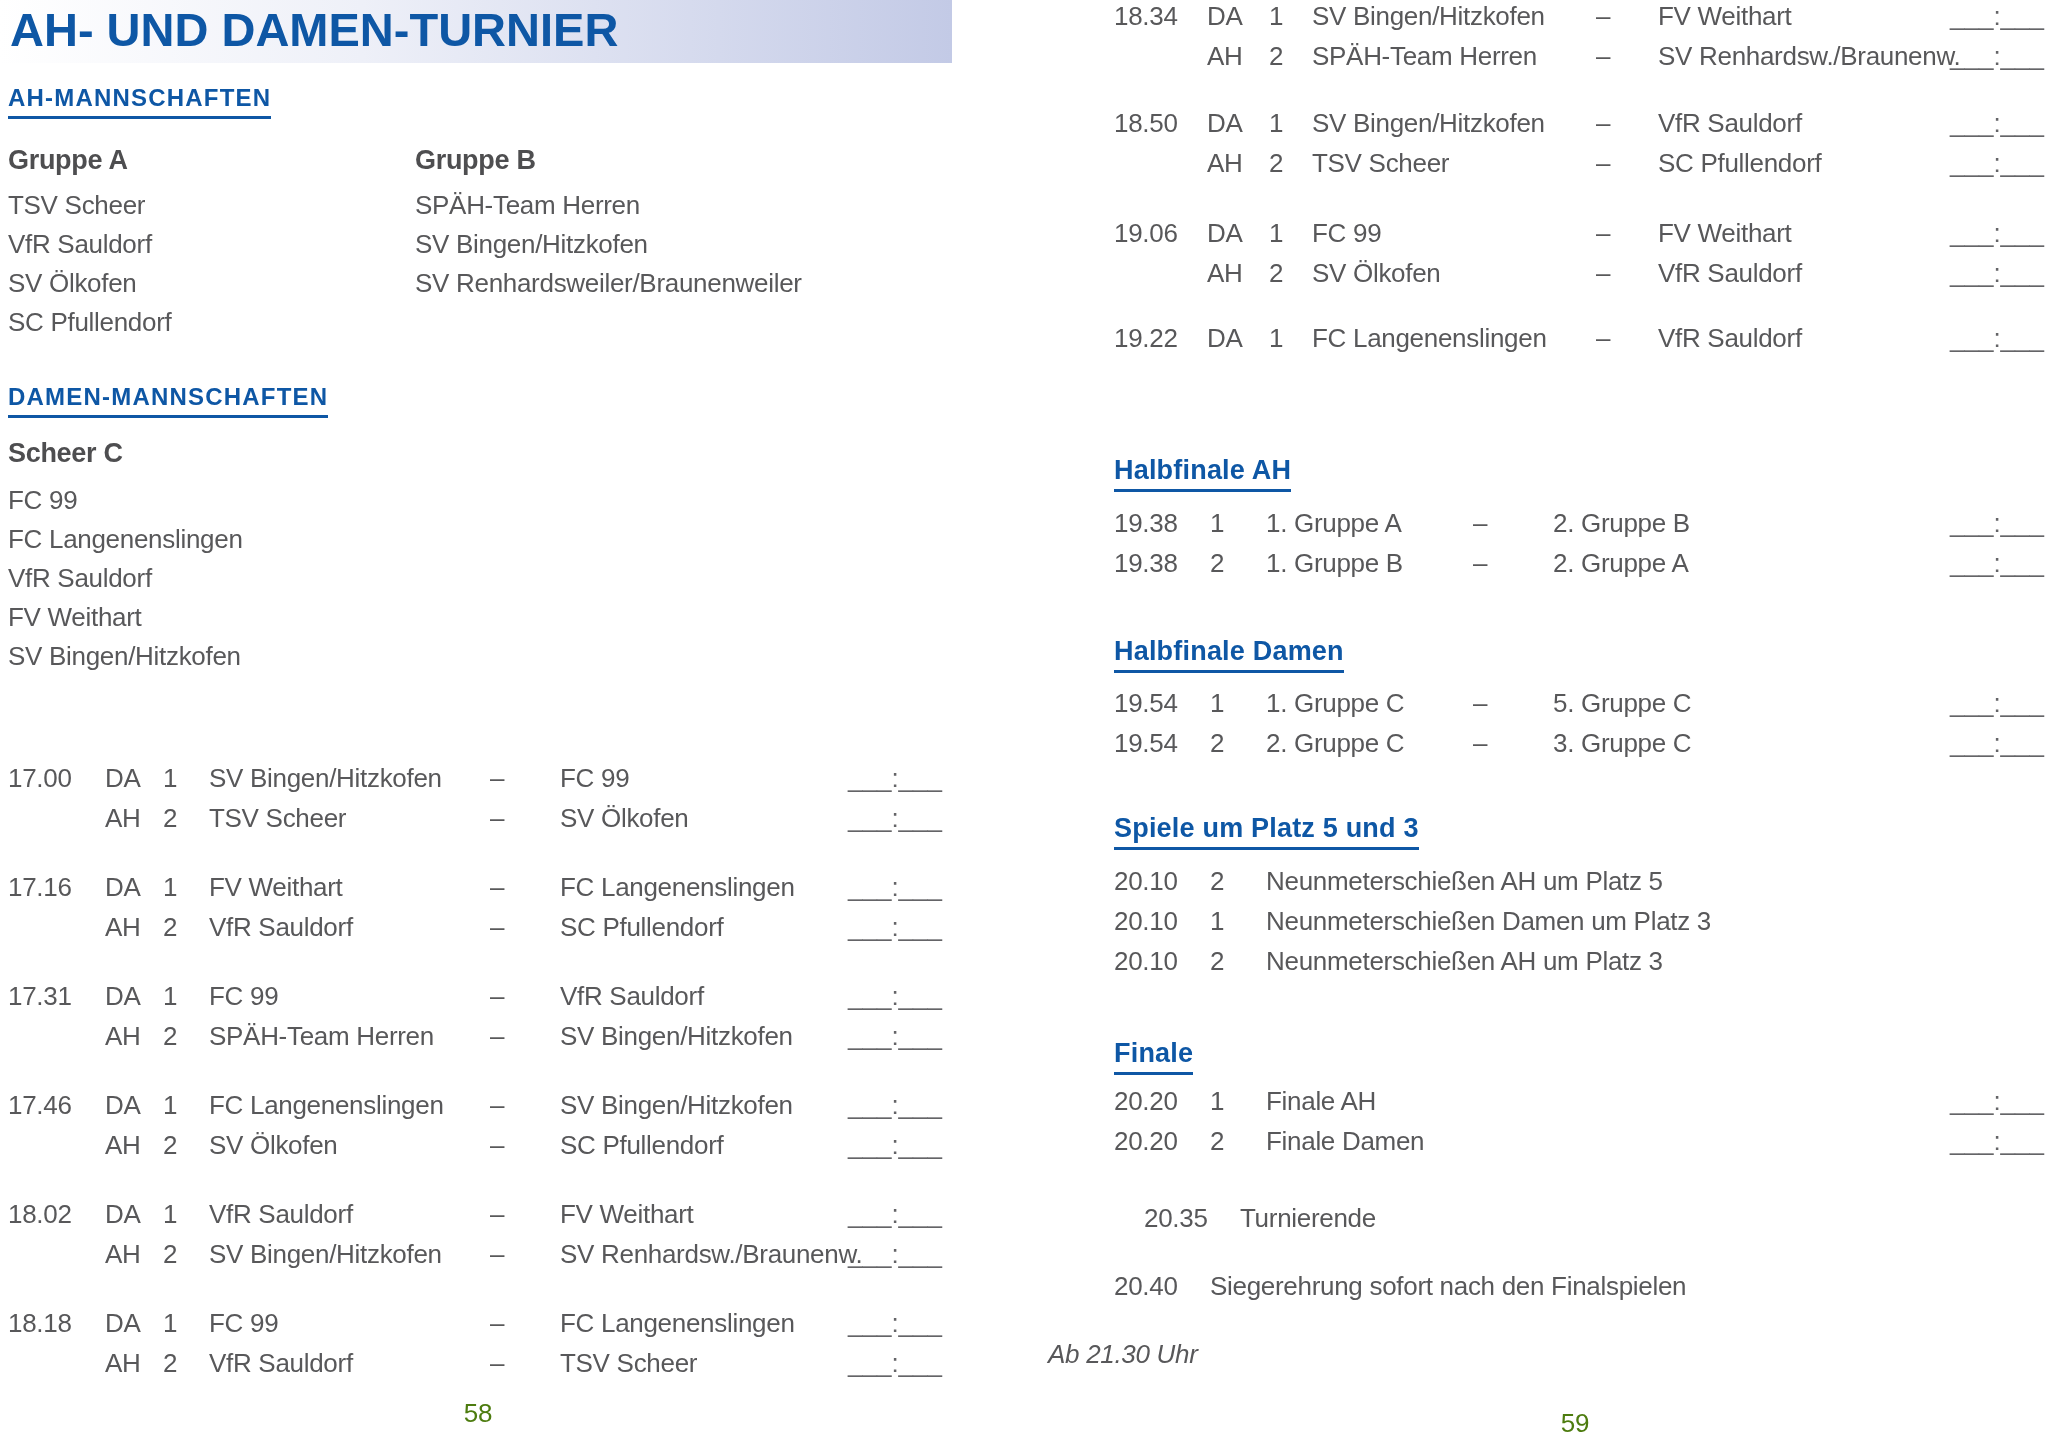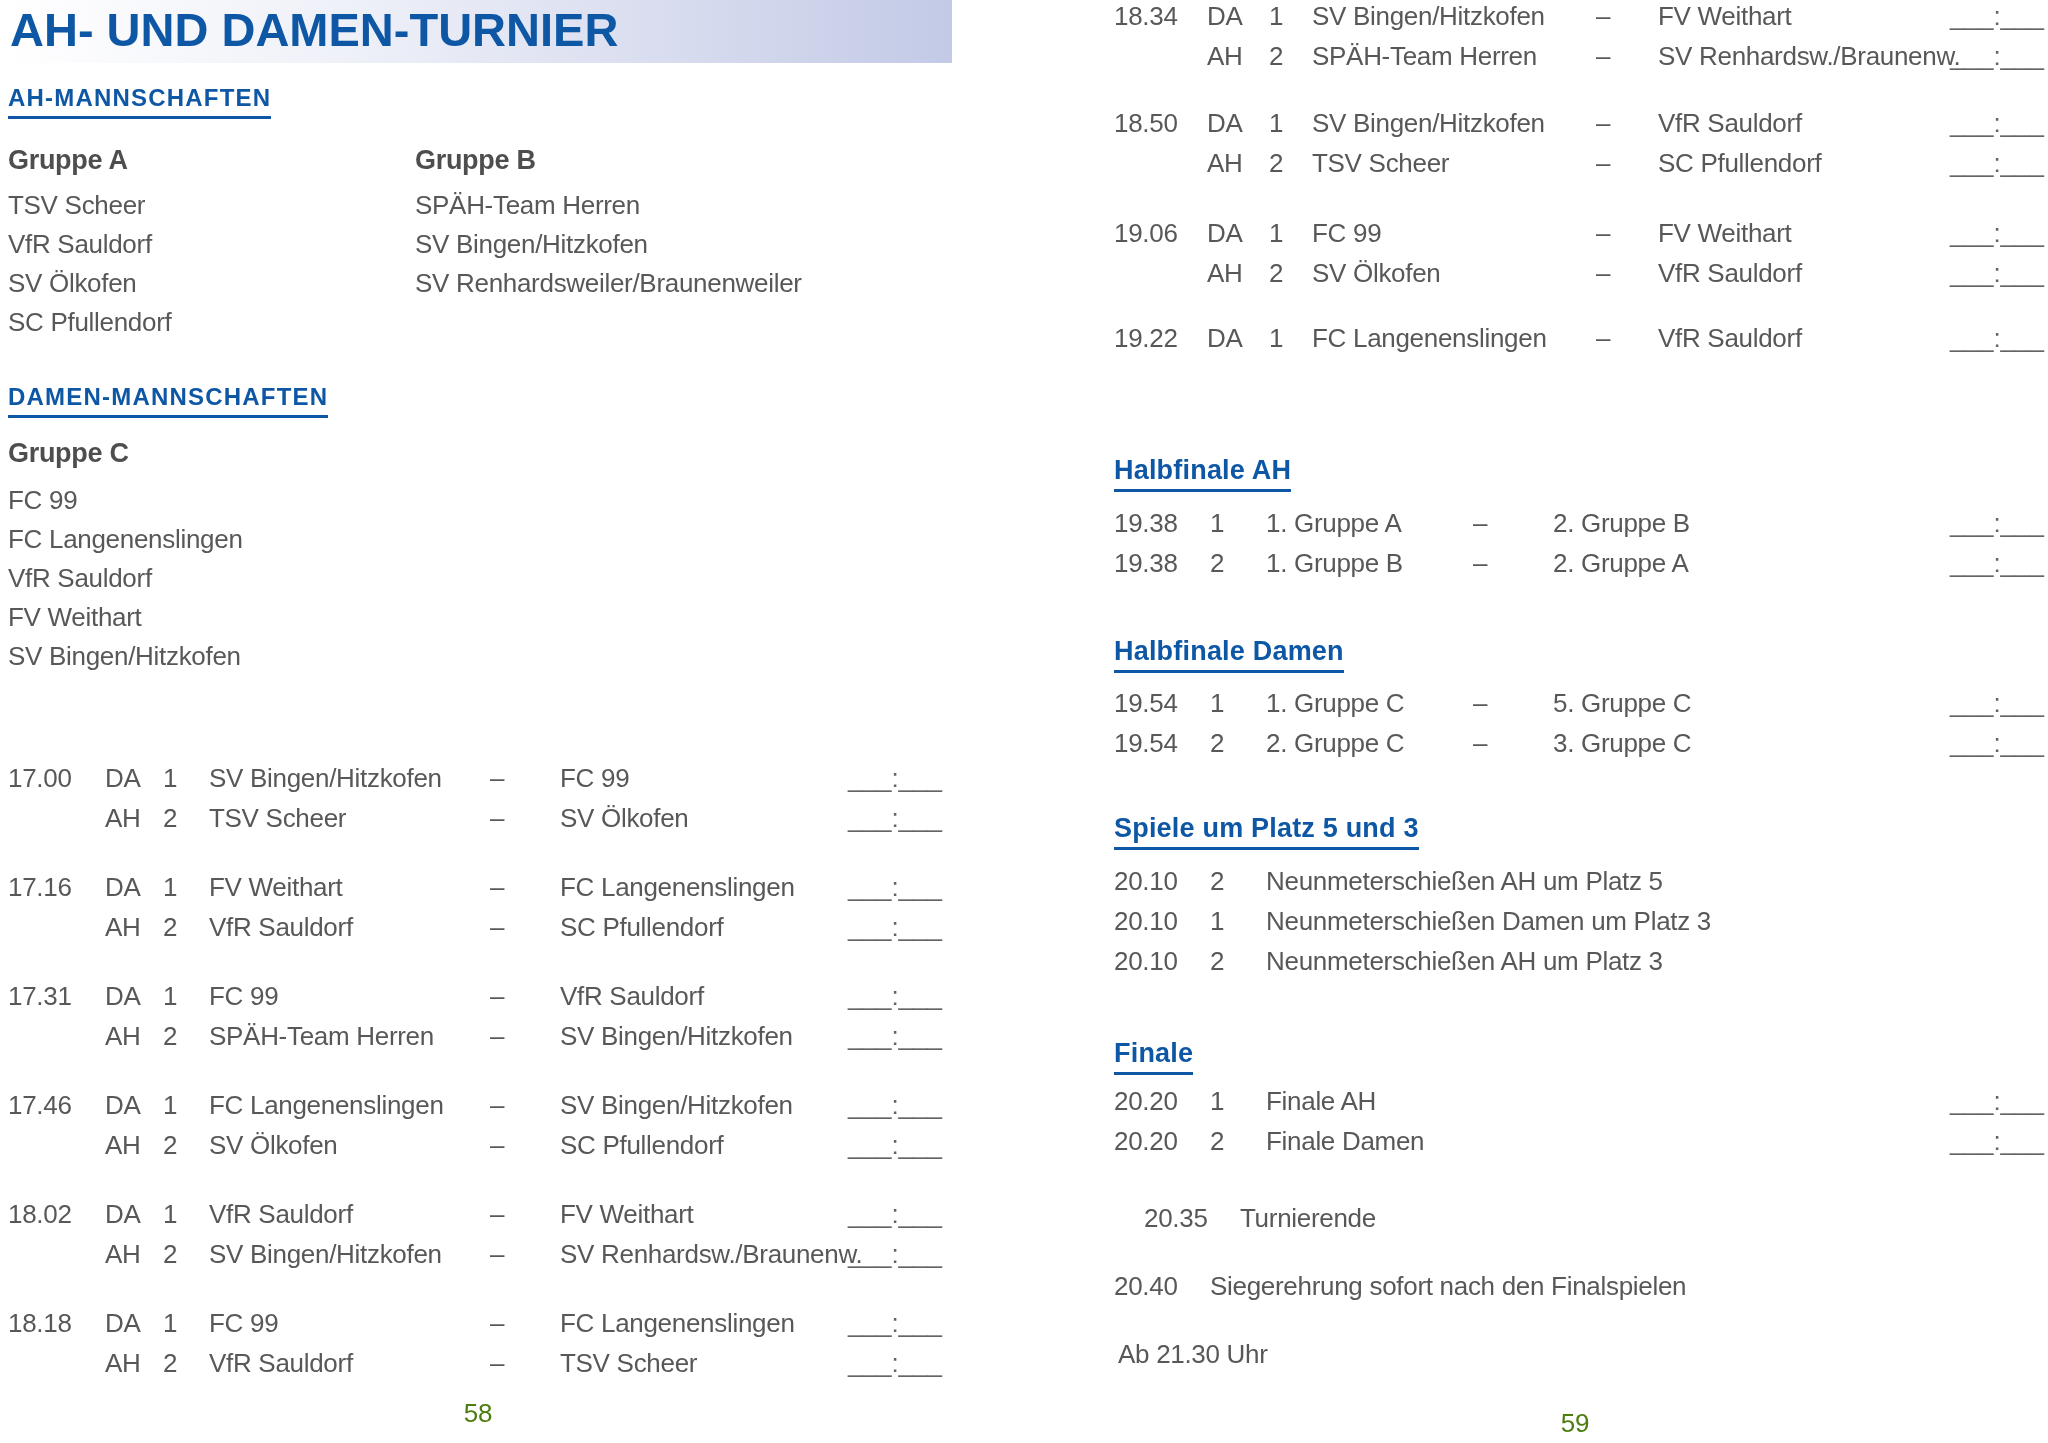--- a/index.html
+++ b/index.html
@@ -78,21 +78,21 @@
 <div class="abs team-list" style="left:415px; top:186px;">
   <div>SPÄH-Team Herren</div>
   <div>SV Bingen/Hitzkofen</div>
   <div>SV Renhardsweiler/Braunenweiler</div>
 </div>
 
 <div class="abs" style="left:8px; top:383px;">
   <span class="h-caps">DAMEN-MANNSCHAFTEN</span>
 </div>
 
-<div class="abs group-name" style="left:8px; top:440px;">Gruppe C</div>
+<div class="abs group-name" style="left:8px; top:440px;">Scheer C</div>
 
 <div class="abs team-list" style="left:8px; top:481px;">
   <div>FC 99</div>
   <div>FC Langenenslingen</div>
   <div>VfR Sauldorf</div>
   <div>FV Weithart</div>
   <div>SV Bingen/Hitzkofen</div>
 </div>
 
 <div class="abs" style="left:8px; top:765px;">
@@ -386,19 +386,19 @@
     <span class="c">20.35</span>
     <span class="c">Turnierende</span>
   </div>
 </div>
 <div class="abs" style="left:1114px; top:1273px;">
   <div class="mrow ms">
     <span class="c">20.40</span>
     <span class="c">Siegerehrung sofort nach den Finalspielen</span>
   </div>
 </div>
-<div class="abs" style="left:1118px; top:1341px;">
+<div class="abs" style="left:1048px; top:1341px;font-style:italic;">
   <div class="mrow ab">
     <span class="c">Ab 21.30 Uhr</span>
   </div>
 </div>
 
 <div class="abs page-num" style="left:1114px; top:1408px; width:922px; text-align:center;">59</div>
 
 </body></html>

